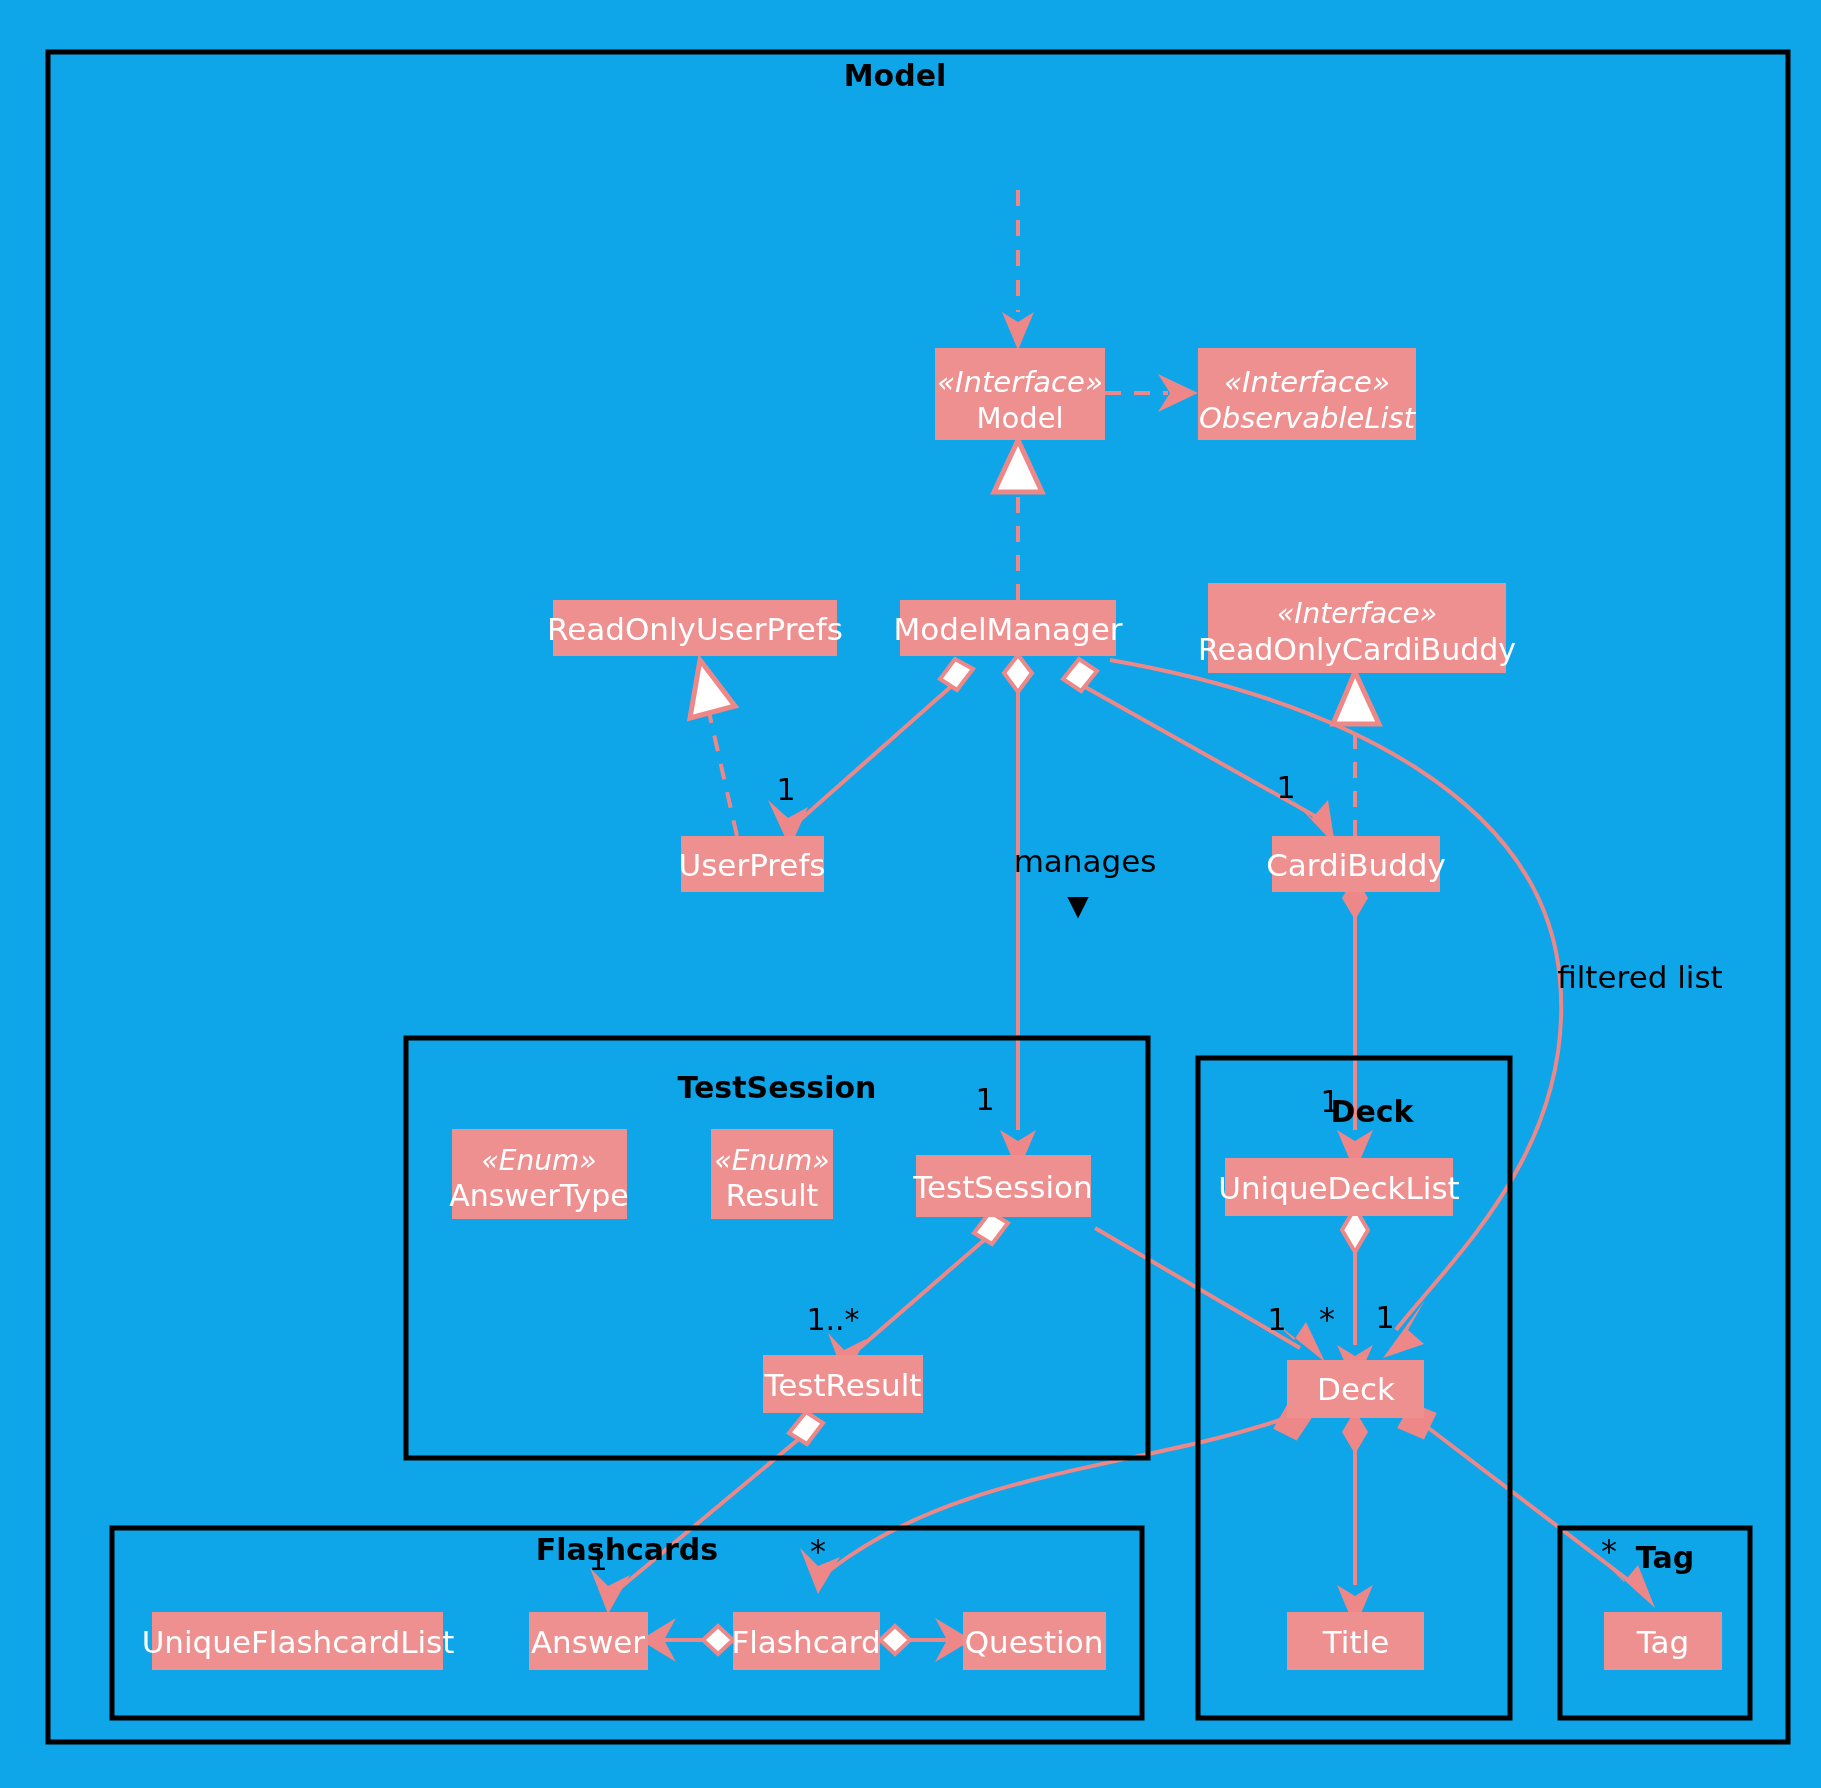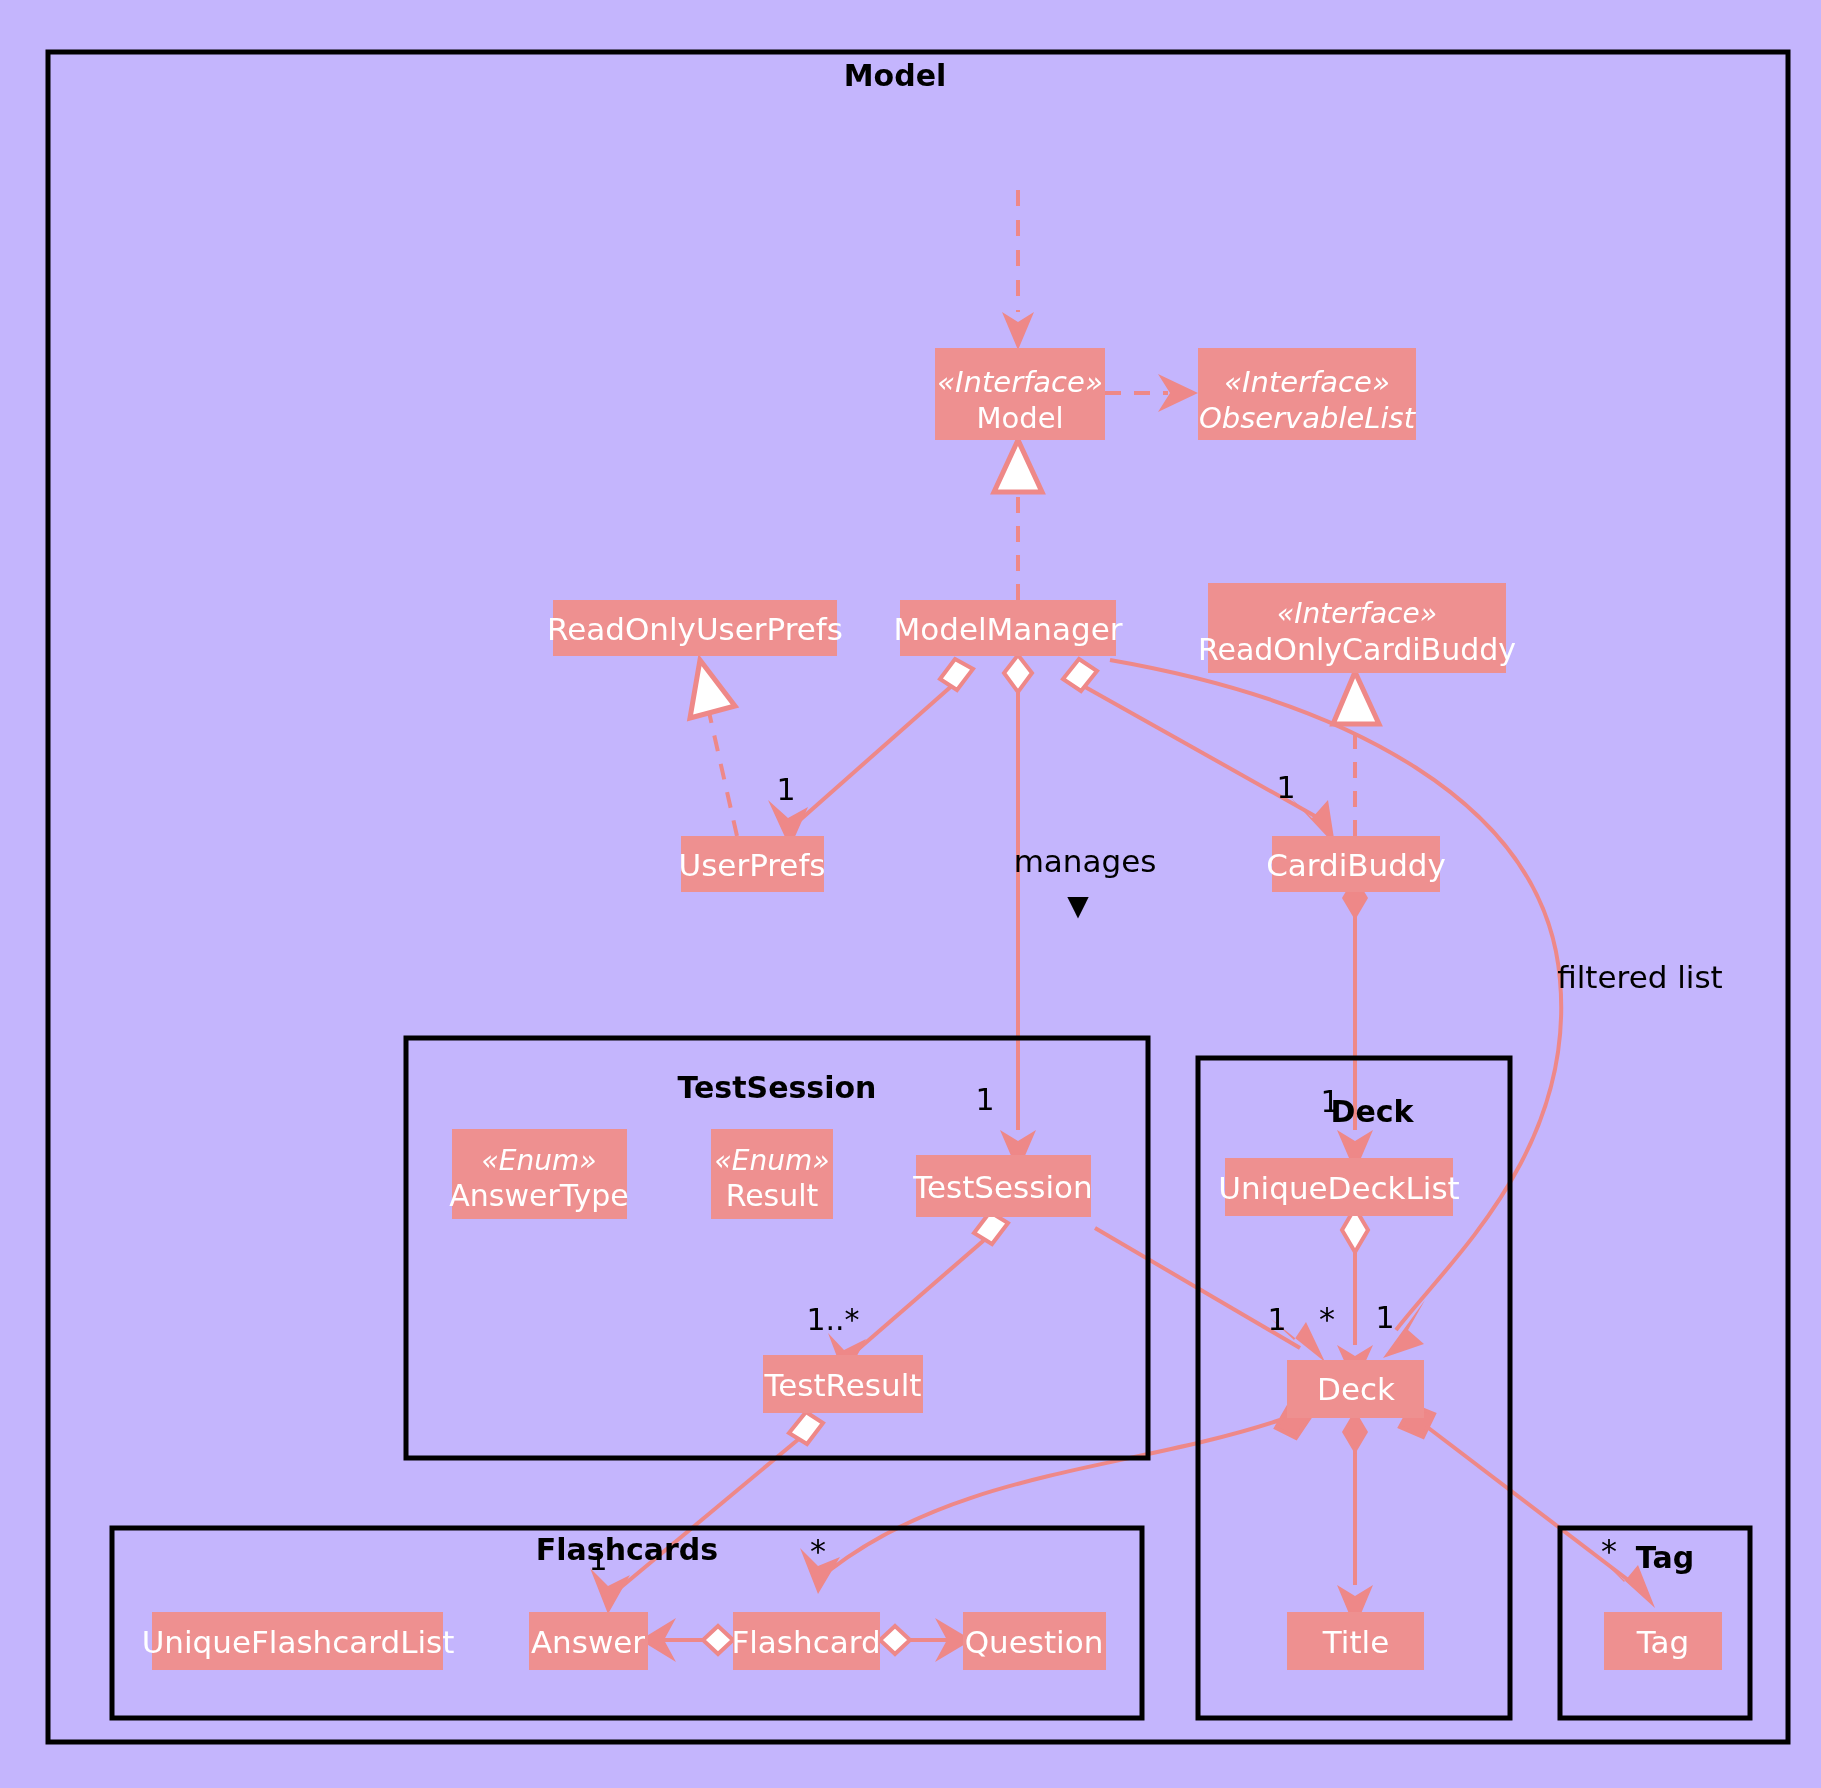--- a/index.html
+++ b/index.html
@@ -1,17 +1,17 @@
 <!DOCTYPE html>
 <html><head>
 <meta charset="utf-8">
 <style>
   html,body{margin:0;padding:0;background:#ffffff;}
   body{font-family:"DejaVu Sans","Liberation Sans",sans-serif;}
-  #stage{position:relative;width:1821px;height:1788px;background:#c4b5fd;overflow:hidden;}
+  #stage{position:relative;width:1821px;height:1788px;background:#0ea5e9;overflow:hidden;}
   svg.diagram{position:absolute;left:0;top:0;width:1821px;height:1788px;}
   .pkg-title{font-family:"DejaVu Sans","Liberation Sans",sans-serif;font-weight:bold;fill:#000000;text-anchor:middle;}
   .cls-label{font-family:"DejaVu Sans","Liberation Sans",sans-serif;fill:#ffffff;text-anchor:middle;}
   .stereo{font-family:"DejaVu Sans","Liberation Sans",sans-serif;fill:#ffffff;font-style:italic;text-anchor:middle;}
   .stereo-name-italic{font-family:"DejaVu Sans","Liberation Sans",sans-serif;fill:#ffffff;font-style:italic;text-anchor:middle;}
   .mult{font-family:"DejaVu Sans","Liberation Sans",sans-serif;fill:#000000;text-anchor:middle;}
   .edge-label{font-family:"DejaVu Sans","Liberation Sans",sans-serif;fill:#000000;text-anchor:middle;}
 </style>
 </head>
 <body>

